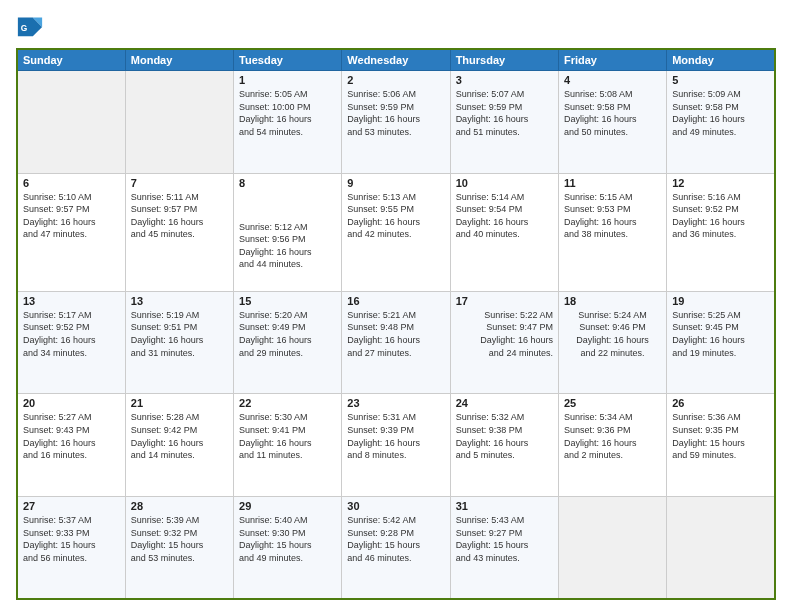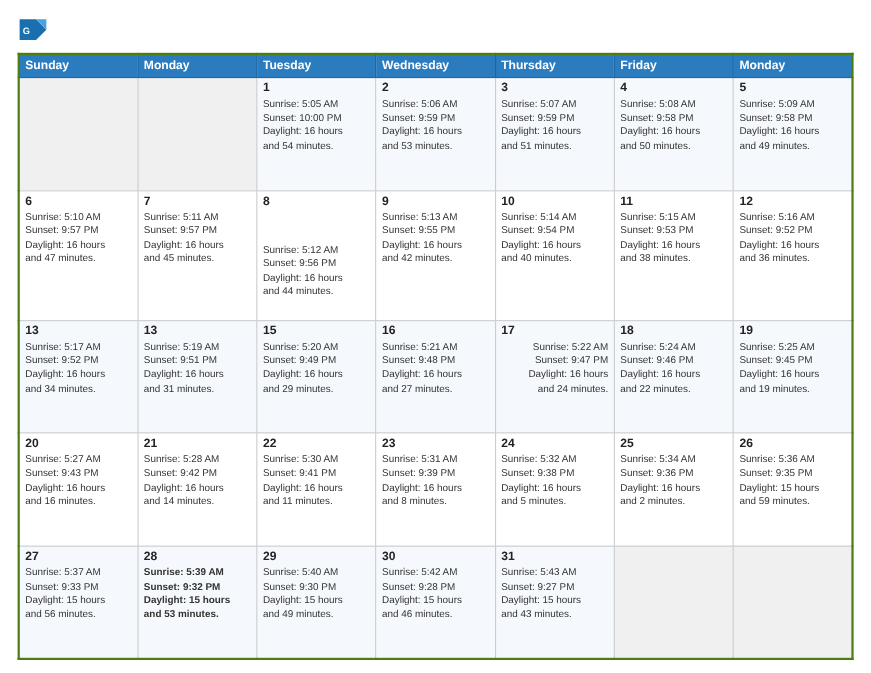--- a/index.html
+++ b/index.html
@@ -254,21 +254,21 @@
           </td>
           <td>
             <span class="day-num">17</span>
             <div class="cell-text" style="white-space: pre-line; text-align: right;">Sunrise: 5:22 AM
 Sunset: 9:47 PM
 Daylight: 16 hours
 and 24 minutes.</div>
           </td>
           <td>
             <span class="day-num">18</span>
-            <div class="cell-text" style="white-space: pre-line;">Sunrise: 5:24 AM
+            <div class="cell-text" style="white-space: pre-line; text-align: center;">Sunrise: 5:24 AM
 Sunset: 9:46 PM
 Daylight: 16 hours
 and 22 minutes.</div>
           </td>
           <td>
             <span class="day-num">19</span>
             <div class="cell-text" style="white-space: pre-line;">Sunrise: 5:25 AM
 Sunset: 9:45 PM
 Daylight: 16 hours
 and 19 minutes.</div>
@@ -328,21 +328,21 @@
         <tr>
           <td>
             <span class="day-num">27</span>
             <div class="cell-text" style="white-space: pre-line;">Sunrise: 5:37 AM
 Sunset: 9:33 PM
 Daylight: 15 hours
 and 56 minutes.</div>
           </td>
           <td>
             <span class="day-num">28</span>
-            <div class="cell-text" style="white-space: pre-line; font-weight: bold;">Sunrise: 5:39 AM
+            <div class="cell-text" style="white-space: pre-line;">Sunrise: 5:39 AM
 Sunset: 9:32 PM
 Daylight: 15 hours
 and 53 minutes.</div>
           </td>
           <td>
             <span class="day-num">29</span>
             <div class="cell-text" style="white-space: pre-line;">Sunrise: 5:40 AM
 Sunset: 9:30 PM
 Daylight: 15 hours
 and 49 minutes.</div>

